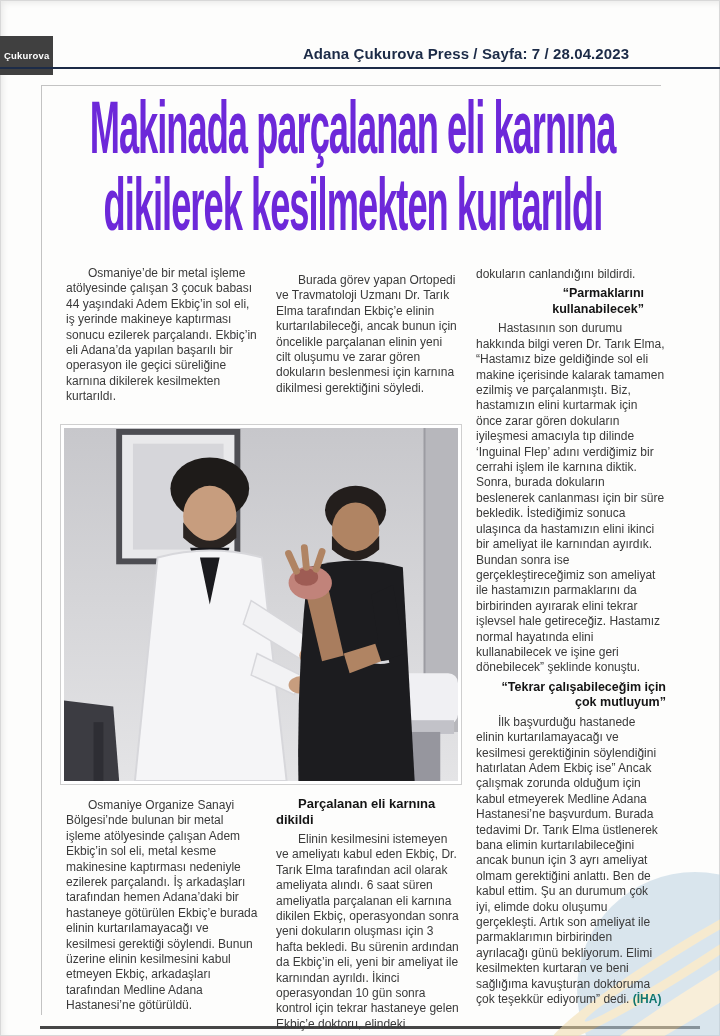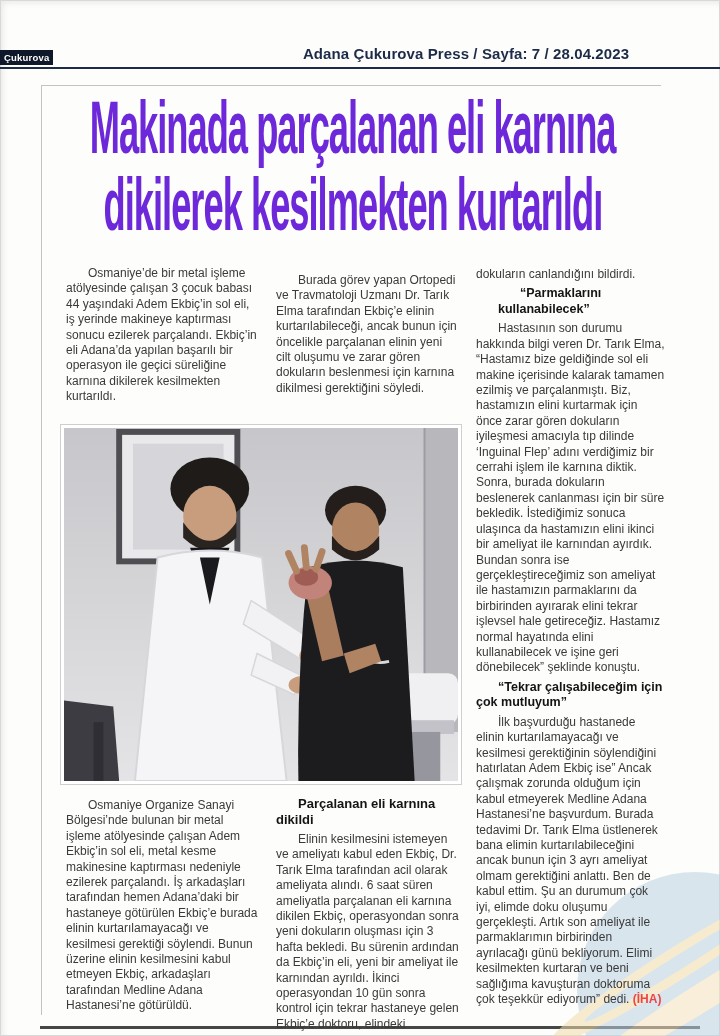--- a/index.html
+++ b/index.html
@@ -4,22 +4,22 @@
 <style>
   html,body{margin:0;padding:0;background:#e9e9e9;}
   .page{
     position:relative;width:720px;height:1036px;overflow:hidden;
     background:#fdfdfc;margin:0 auto;
     box-shadow:inset 0 0 0 1px #d8d8d8, inset 3px 3px 6px rgba(0,0,0,.08);
     font-family:"Liberation Sans", sans-serif;
   }
   
   .logo{
-    position:absolute;left:0;top:50px;background:#0f172a;color:#fff;
-    font-size:9.5px;font-weight:bold;padding:2px 4px;letter-spacing:.2px;
+    position:absolute;left:0;top:36px;background:#404040;color:#fff;
+    font-size:9.5px;font-weight:bold;padding:14px 4px;letter-spacing:.2px;
     font-family:"Liberation Sans", sans-serif;
   }
   .header-title{
     position:absolute;right:4px;top:45px;width:500px;text-align:center;
     font-size:15px;font-weight:bold;color:#1c2b47;letter-spacing:.1px;
   }
   .header-rule{position:absolute;left:0;top:67px;width:720px;height:2px;background:#1c2b47;}
   
   .box-top{position:absolute;left:41px;top:85px;width:620px;height:1px;background:#c3c3c3;}
   .box-left{position:absolute;left:41px;top:85px;width:1px;height:930px;background:#c3c3c3;}
@@ -29,24 +29,24 @@
   .headline .hl-line{display:flex;justify-content:center;height:77px;align-items:flex-start;}
   .headline .hl-line span{
     display:inline-block;white-space:nowrap;font-weight:800;font-size:74px;line-height:76px;
     letter-spacing:-2px;transform:scaleX(0.49);transform-origin:50% 50%;
     font-family:"Liberation Sans", sans-serif;
   }
   
   .col{position:absolute;color:#3a3a3a;font-size:12px;line-height:15.4px;z-index:2;}
   .col p{margin:4px;text-indent:22px;}
   .col p.lead{text-indent:0;}
-  .subhead{font-weight:bold;text-align:left;color:#141414;font-size:12.5px;line-height:15.5px;margin:5px 0 4px;text-indent:0;}
+  .subhead{font-weight:bold;text-align:right;color:#141414;font-size:12.5px;line-height:15.5px;margin:5px 0 4px;text-indent:0;}
   .subhead.tight{padding:0 22px;}
   .subhead-left{font-weight:bold;text-align:left;color:#141414;font-size:13px;line-height:16px;margin:0 0 6px;text-indent:0;}
-  .iha{font-weight:bold;color:#ef4444;}
+  .iha{font-weight:bold;color:#0f766e;}
   
   .photo{
     position:absolute;left:60px;top:424px;width:402px;height:361px;
     background:#fff;border:1px solid #cfcfcf;box-sizing:border-box;padding:3px;z-index:2;
   }
   .photo svg{display:block;width:100%;height:100%;}
   
   .watermark{position:absolute;left:545px;top:840px;width:280px;height:260px;z-index:1;opacity:.55;}
 </style>
 </head>

